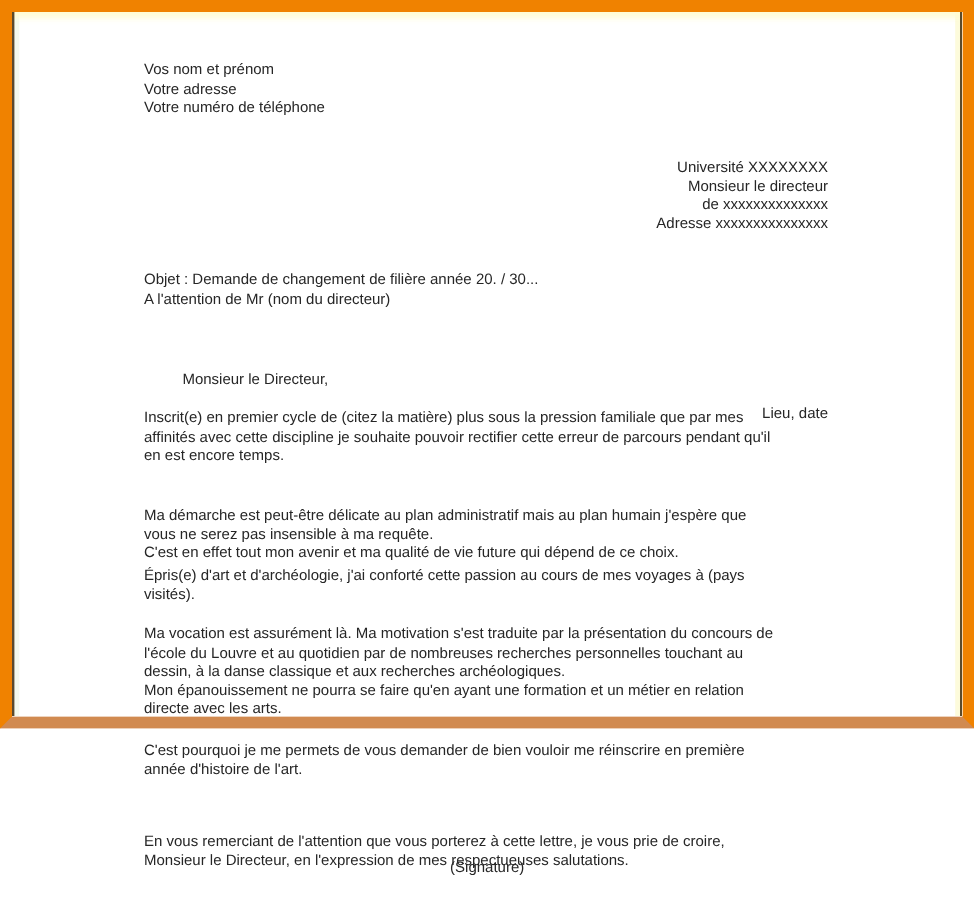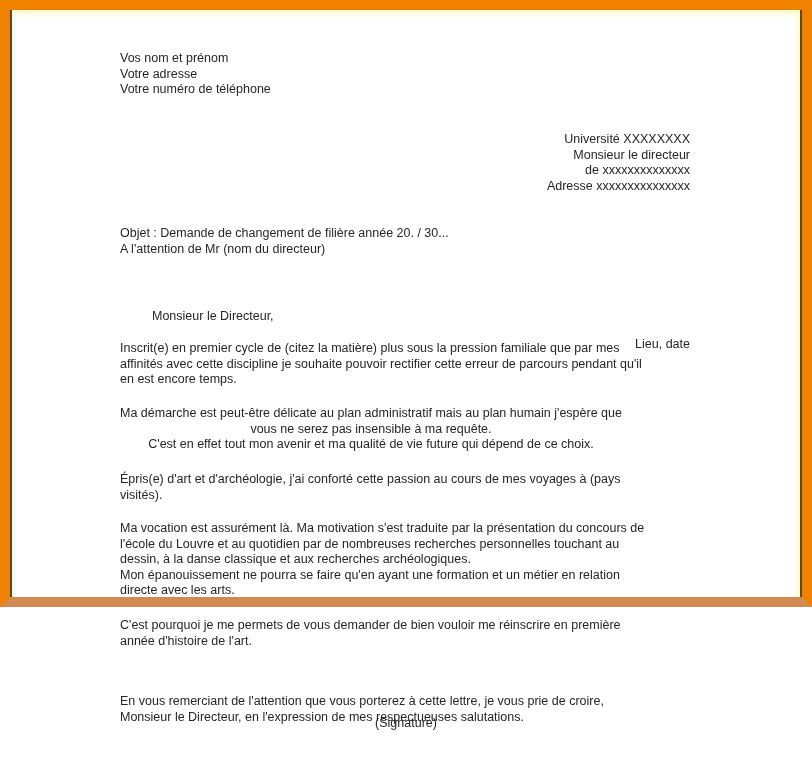--- a/index.html
+++ b/index.html
@@ -29,21 +29,21 @@
   }
   .blk{position:absolute;white-space:pre;}
   .left{left:110px;}
   .right{right:112px;text-align:right;}
   .sender{top:41px;}
   .recipient{top:122px;}
   .subject{top:216px;}
   .place-date{top:280px;margin-top:47px;}
   .salutation{top:299px;margin-left:32px;}
   .p0{top:331px;}
-  .p1{top:396px;text-align:center;}
+  .p1{top:412px;}
   .p2{top:462px;}
   .p3{top:511px;}
   .p4{top:608px;}
   .p5{top:684px;}
   .signature{top:706px;left:0;width:100%;text-align:center;}
 </style>
 </head>
 <body>
 
 <div class="frame">

